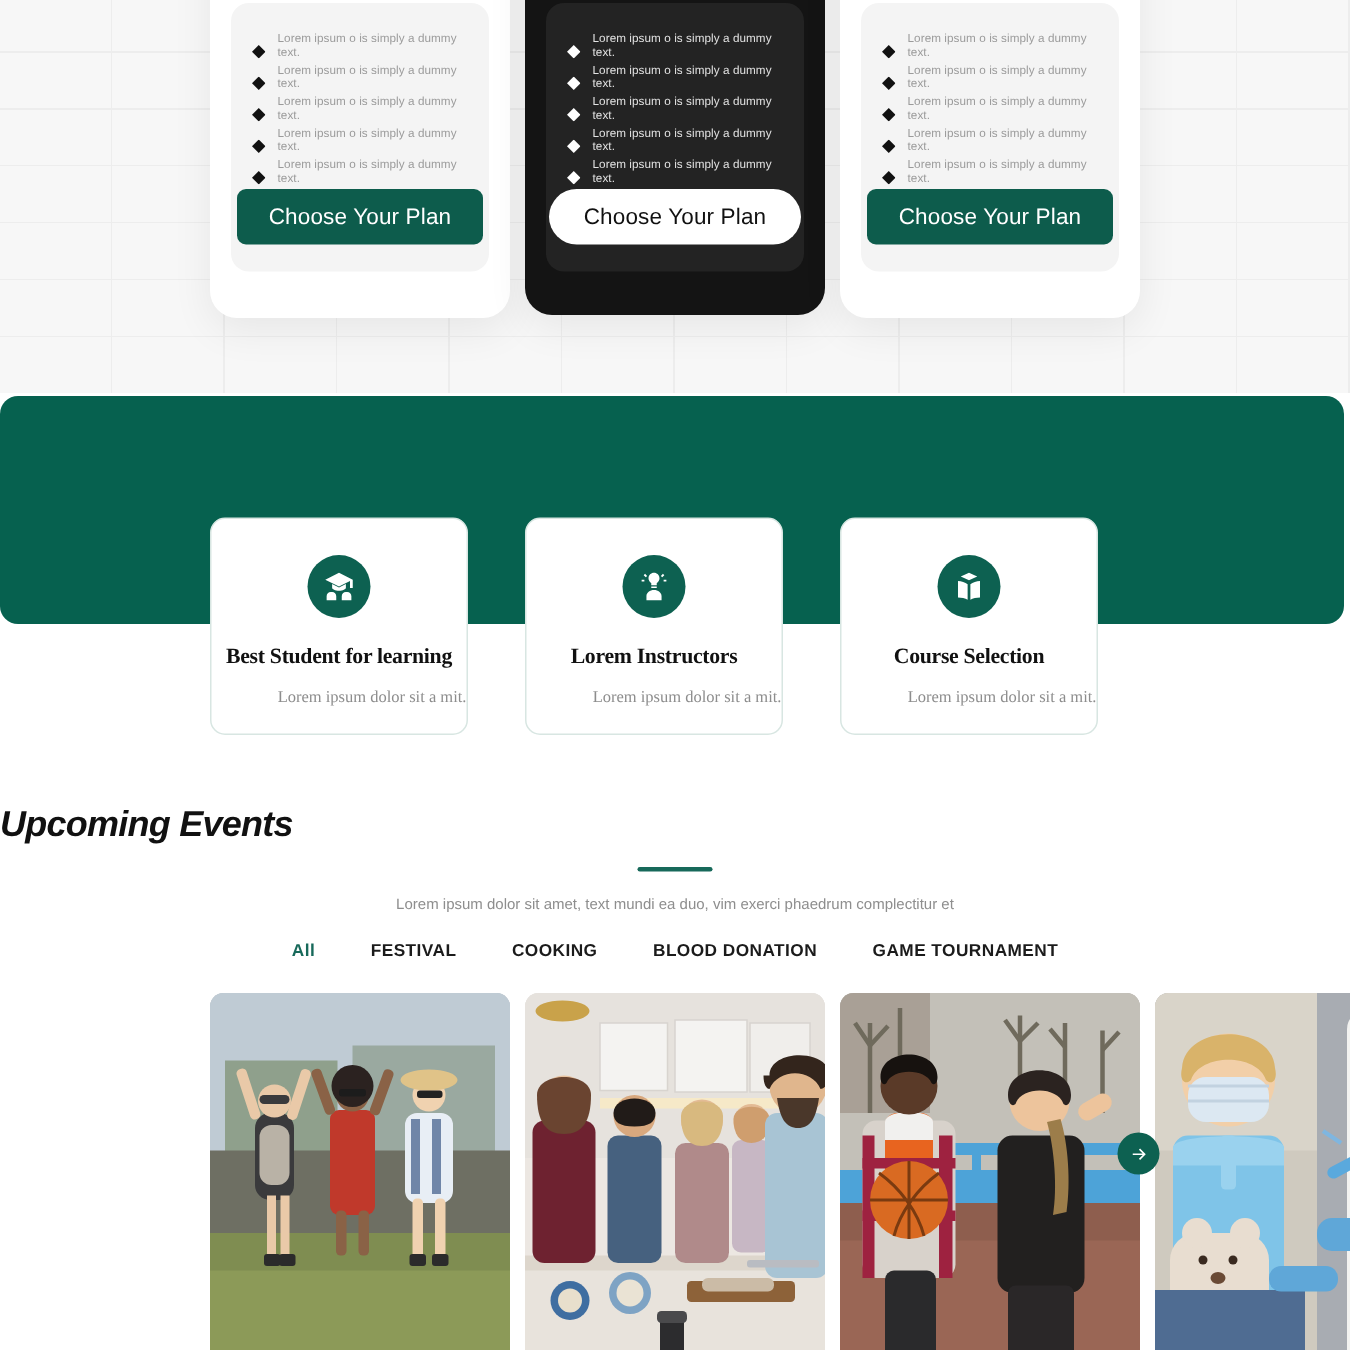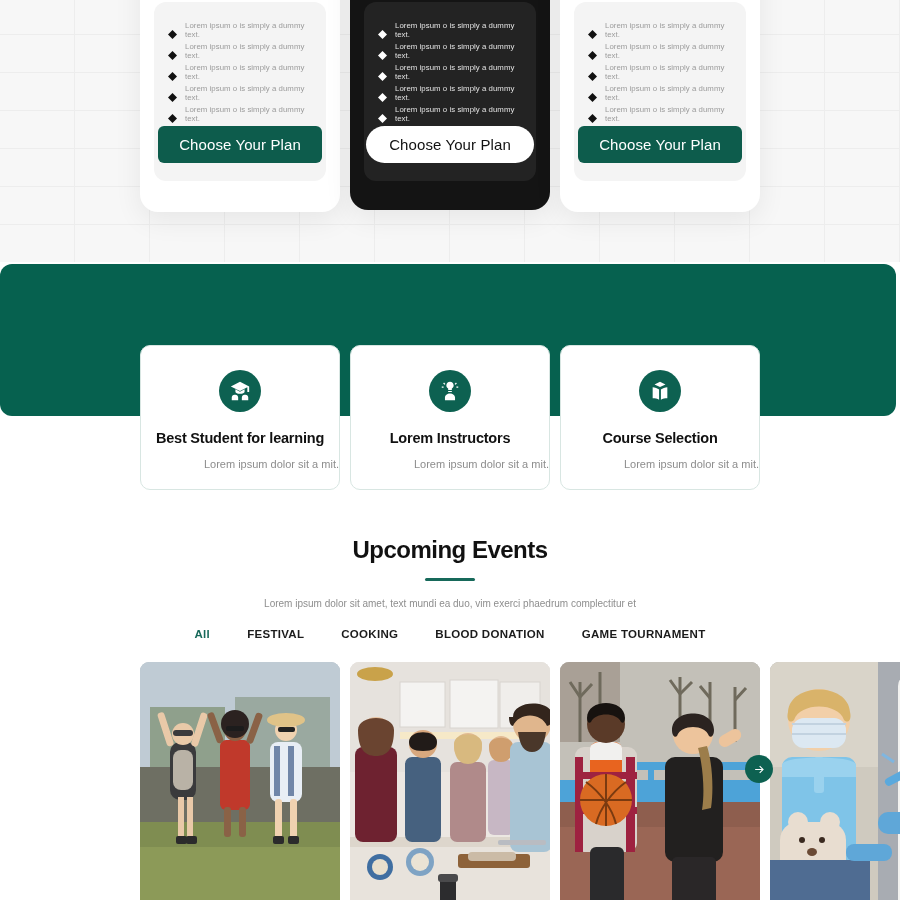--- a/index.html
+++ b/index.html
@@ -65,41 +65,42 @@
     padding: 10px 21px; cursor: pointer; letter-spacing: 0.1px;
   }
   .pcard.two .plan-btn { background: #ffffff; color: #111; border-radius: 20px; padding: 10px 23px; }
 
   
   .teal-banner {
     position: absolute; left: 0; top: 264px; width: 896px; height: 152px;
     background: #06614f; border-radius: 12px;
   }
   .fcard {
-    position: absolute; top: 345px; width: 200px; height: 145px;
+    position: absolute; top: 345px; width: 172px; height: 145px;
     background: #ffffff; border: 1px solid #d8e6e2; border-radius: 10px;
     text-align: center;
+    font-family: Liberation Serif, serif;
   }
   .fcard.f1 { left: 140px; }
   .fcard.f2 { left: 350px; }
   .fcard.f3 { left: 560px; }
   .ficon {
     width: 42px; height: 42px; border-radius: 50%;
     background: #0d6151; margin: 24px auto 0 auto;
     display: flex; align-items: center; justify-content: center;
   }
   .ficon svg { width: 22px; height: 22px; fill: #ffffff; }
   .ftitle { font-size: 14.5px; font-weight: 700; color: #111; margin-top: 18px; letter-spacing: -0.2px; }
   .fdesc  { font-size: 11px; color: #8d8d8d; margin-top: 12px; text-align: right; }
 
   
   .events { position: absolute; left: 0; top: 516px; width: 900px; }
   .ev-title {
-    text-align: center; font-size: 24px; font-weight: 800;
-    color: #111; letter-spacing: -0.5px; margin-top: 20px;
+    font-size: 24px; font-weight: 800;
+    color: #111; letter-spacing: -0.5px; margin-top: 20px; font-style: italic;
   }
   .ev-rule { width: 50px; height: 3px; background: #17695a; margin: 14px auto 0 auto; border-radius: 2px; }
   .ev-sub { text-align: center; font-size: 10px; color: #8e8e8e; margin-top: 17px; }
 
   .ev-tabs { display: flex; justify-content: center; align-items: center; gap: 37px; margin-top: 19px; }
   .ev-tab {
     font-size: 11.5px; font-weight: 700; color: #1b1b1b;
     letter-spacing: 0.3px; cursor: pointer; background: none; border: none;
     font-family: inherit;
   }

